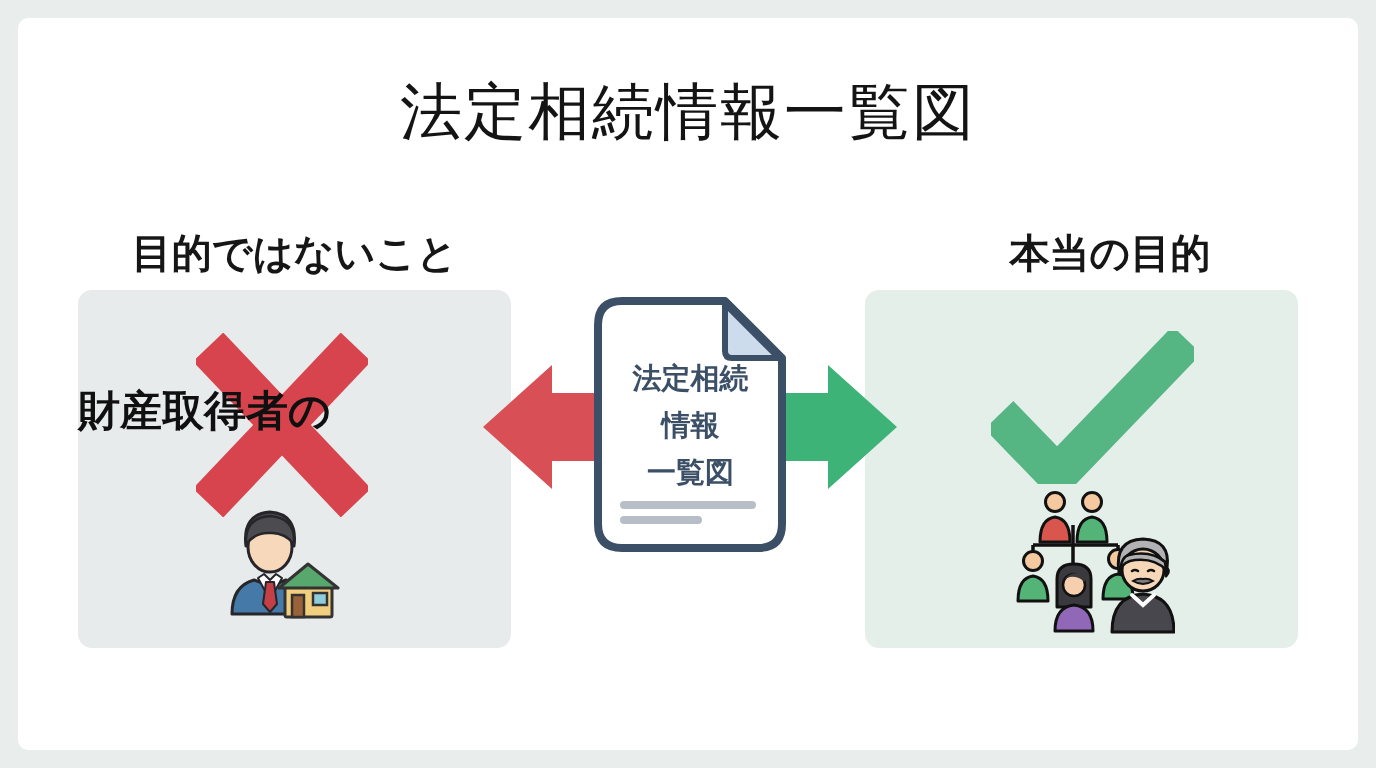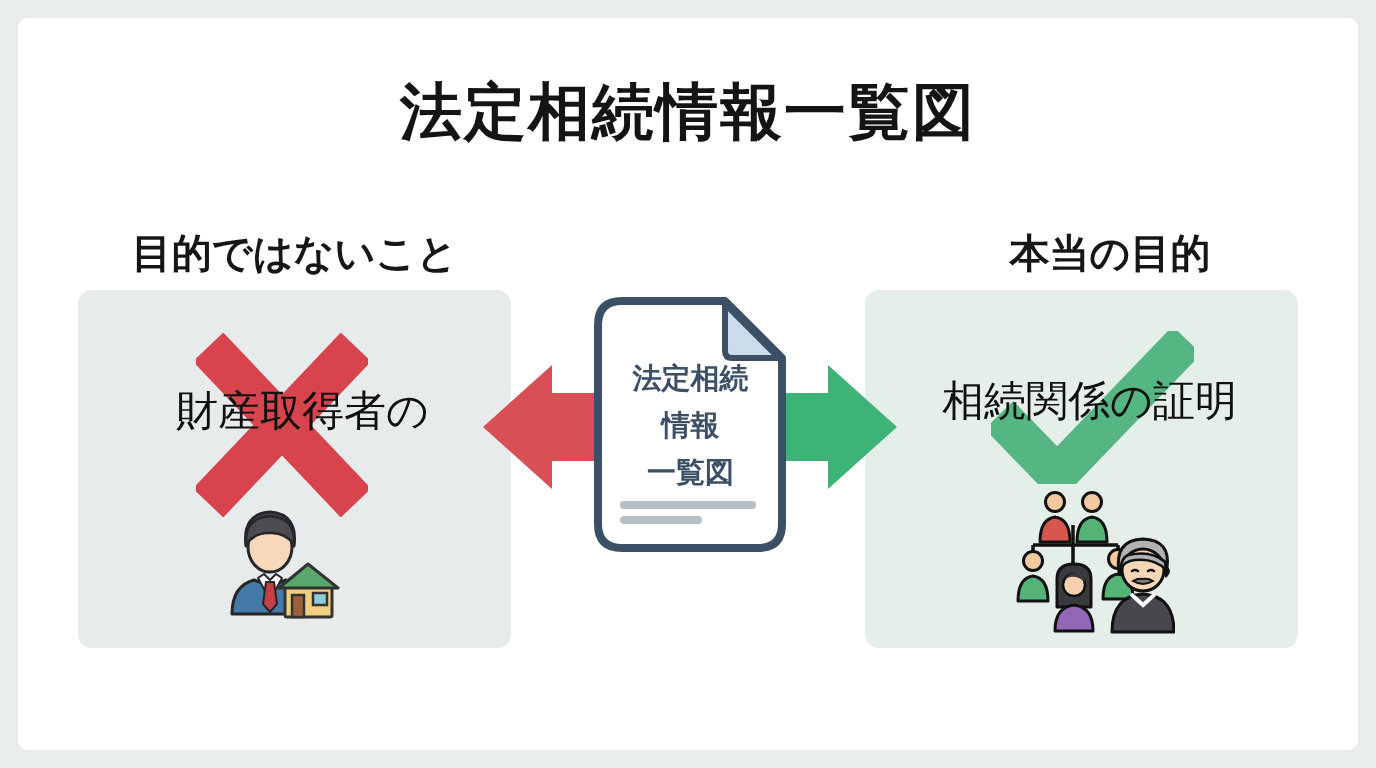--- a/index.html
+++ b/index.html
@@ -10,39 +10,39 @@
     overflow:hidden;
   }
   .canvas{position:relative;width:1376px;height:768px;}
   .card{
     position:absolute;left:18px;top:18px;right:18px;bottom:18px;
     background:#ffffff;border-radius:10px;
   }
   .title{
     position:absolute;left:0;right:0;top:70px;
     text-align:center;
-    font-size:62px;font-weight:700;color:#141414;
+    font-size:62px;font-weight:400;color:#141414;
     letter-spacing:2px;
   }
   .col-heading{
     position:absolute;top:226px;height:50px;
     text-align:center;font-size:40px;font-weight:700;color:#161616;
   }
   .col-heading.left{left:78px;width:433px;}
   .col-heading.right{left:894px;width:432px;}
   .panel{
     position:absolute;top:290px;width:433px;height:358px;
     border-radius:14px;
   }
   .panel.left{left:78px;background:#e8ebeb;}
   .panel.right{left:865px;background:#e5efe9;}
   .panel-text{
-    position:absolute;left:16px;right:0;
-    text-align:center;font-size:42px;line-height:58px;
-    font-weight:400;color:#101010;z-index:3;
+    position:absolute;left:0;right:0;
+    text-align:left;font-size:42px;line-height:58px;
+    font-weight:700;color:#101010;z-index:3;
   }
   .panel.left .panel-text{top:92px;}
   .panel.right .panel-text{top:82px;}
   .mark-svg{position:absolute;z-index:2;}
   .icon-svg{position:absolute;z-index:2;}
   .arrow-svg{position:absolute;z-index:1;top:362px;width:135px;height:130px;}
   .arrow-svg.red{left:480px;}
   .arrow-svg.green{left:765px;}
   .doc-svg{position:absolute;left:594px;top:297px;width:193px;height:255px;z-index:2;}
   .doc-text{
@@ -92,21 +92,20 @@
       <rect x="64" y="89" width="12" height="22" fill="#9a6238" stroke="#333333" stroke-width="2.5"></rect>
       <rect x="85" y="87" width="14" height="12" fill="#8ecddc" stroke="#333333" stroke-width="2.5"></rect>
     </svg>
   </div>
 
   <div class="panel right">
     <svg class="mark-svg" style="left:126px;top:41px;width:203px;height:153px;" viewBox="0 0 203 153">
       <path d="M 8,84 L 66,144 L 196,9" fill="none" stroke="#55b583" stroke-width="40" stroke-linecap="butt"></path>
     </svg>
     <div class="panel-text">
-      <div>相続関係の証明</div>
     </div>
     <svg class="icon-svg" style="left:143px;top:198px;width:167px;height:150px;" viewBox="0 0 167 150">
 
       <path d="M 25,57 L 110,57 M 25,57 L 25,72 M 110,57 L 110,70 M 65,37 L 65,92" fill="none" stroke="#111111" stroke-width="3.5"></path>
 
       <g transform="translate(47,14)">
         <circle cx="0" cy="0" r="9.5" fill="#f5c9a0" stroke="#111111" stroke-width="3"></circle>
         <path d="M -15,40 Q -15,17 0,15 Q 15,17 15,40 Z" fill="#d9564f" stroke="#111111" stroke-width="3" stroke-linejoin="round"></path>
       </g>
 

